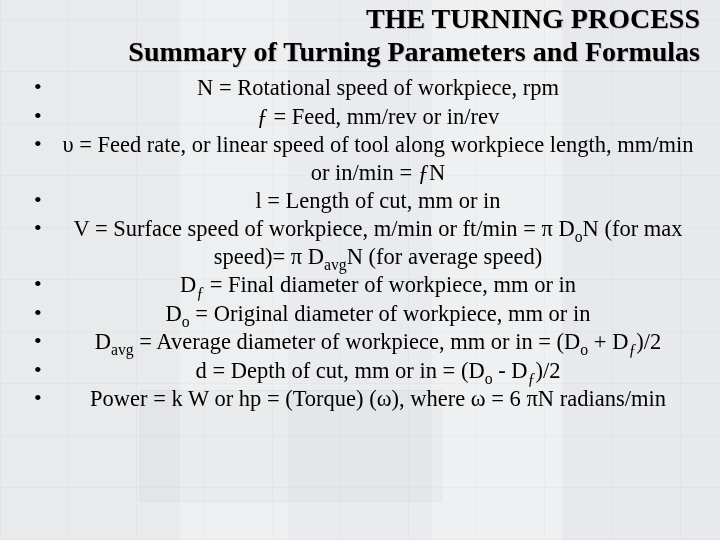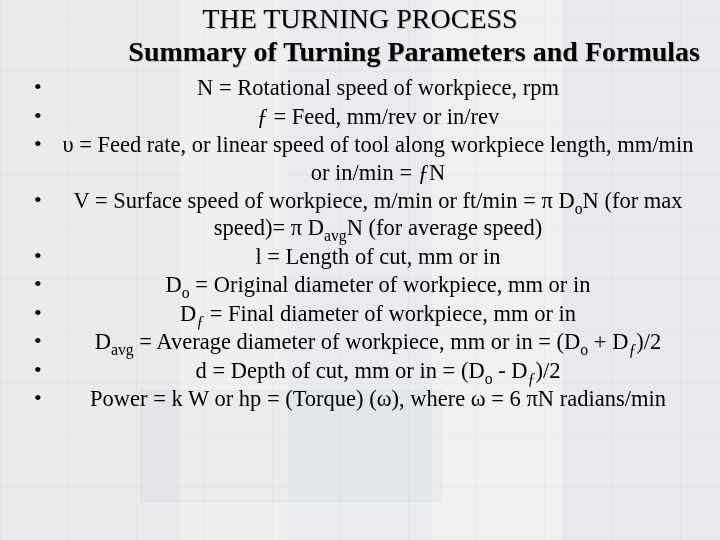--- a/index.html
+++ b/index.html
@@ -33,22 +33,22 @@
     position: absolute;
     left: 140px; top: 390px; width: 300px; height: 110px;
     background: rgba(0,0,0,0.03);
     border: 1px solid rgba(0,0,0,0.05);
   }
   .slide {
     position: absolute; inset: 0;
     padding: 4px 20px 10px 20px;
   }
   .title {
-    text-align: center;
-    font-weight: normal;
+    text-align: right;
+    font-weight: bold;
     font-size: 28px;
     line-height: 1.1;
     margin: 0 0 2px 0;
     text-shadow: 1px 1px 0 rgba(0,0,0,0.18);
   }
   .subtitle {
     text-align: right;
     font-weight: bold;
     font-size: 28px;
     line-height: 1.05;
@@ -84,21 +84,21 @@
 <div class="bg"></div>
 
 <div class="slide">
   <div class="title">THE TURNING PROCESS</div>
   <div class="subtitle">Summary of Turning Parameters and Formulas</div>
 
   <ul class="defs">
     <li>N = Rotational speed of workpiece, rpm</li>
     <li><span class="ital">ƒ</span> = Feed, mm/rev or in/rev</li>
     <li>υ = Feed rate, or linear speed of tool along workpiece length, mm/min or in/min  = <span class="ital">ƒ</span>N</li>
+    <li>l = Length of cut, mm or in</li>
     <li>V = Surface speed of workpiece, m/min or ft/min = π D<sub>o</sub>N (for max speed)= π D<sub>avg</sub>N (for average speed)</li>
-    <li>l = Length of cut, mm or in</li>
+    <li>D<sub><span class="ital">ƒ</span></sub> = Final diameter of workpiece, mm or in</li>
     <li>D<sub>o</sub> = Original diameter of workpiece, mm or in</li>
-    <li>D<sub><span class="ital">ƒ</span></sub> = Final diameter of workpiece, mm or in</li>
     <li>D<sub>avg</sub> = Average diameter of workpiece, mm or in = (D<sub>o</sub> + D<sub><span class="ital">ƒ</span></sub>)/2</li>
     <li>d = Depth of cut, mm or in  = (D<sub>o</sub>  - D<sub><span class="ital">ƒ</span></sub>)/2</li>
     <li>Power = k W or hp = (Torque) (ω), where ω = 6 πN radians/min</li>
   </ul>
 </div>
 
 </body></html>

